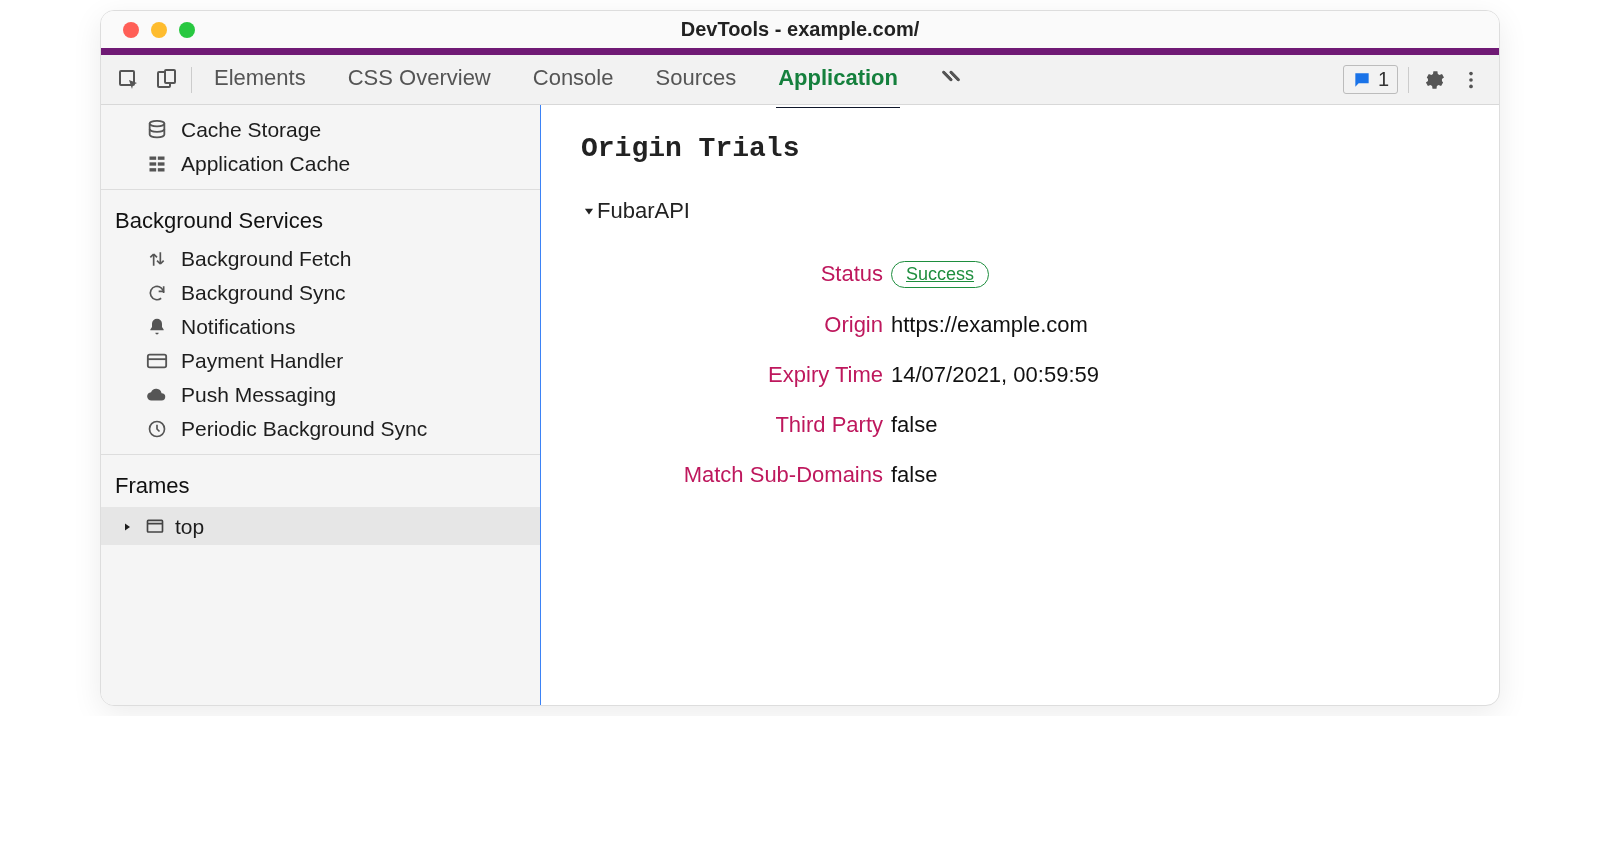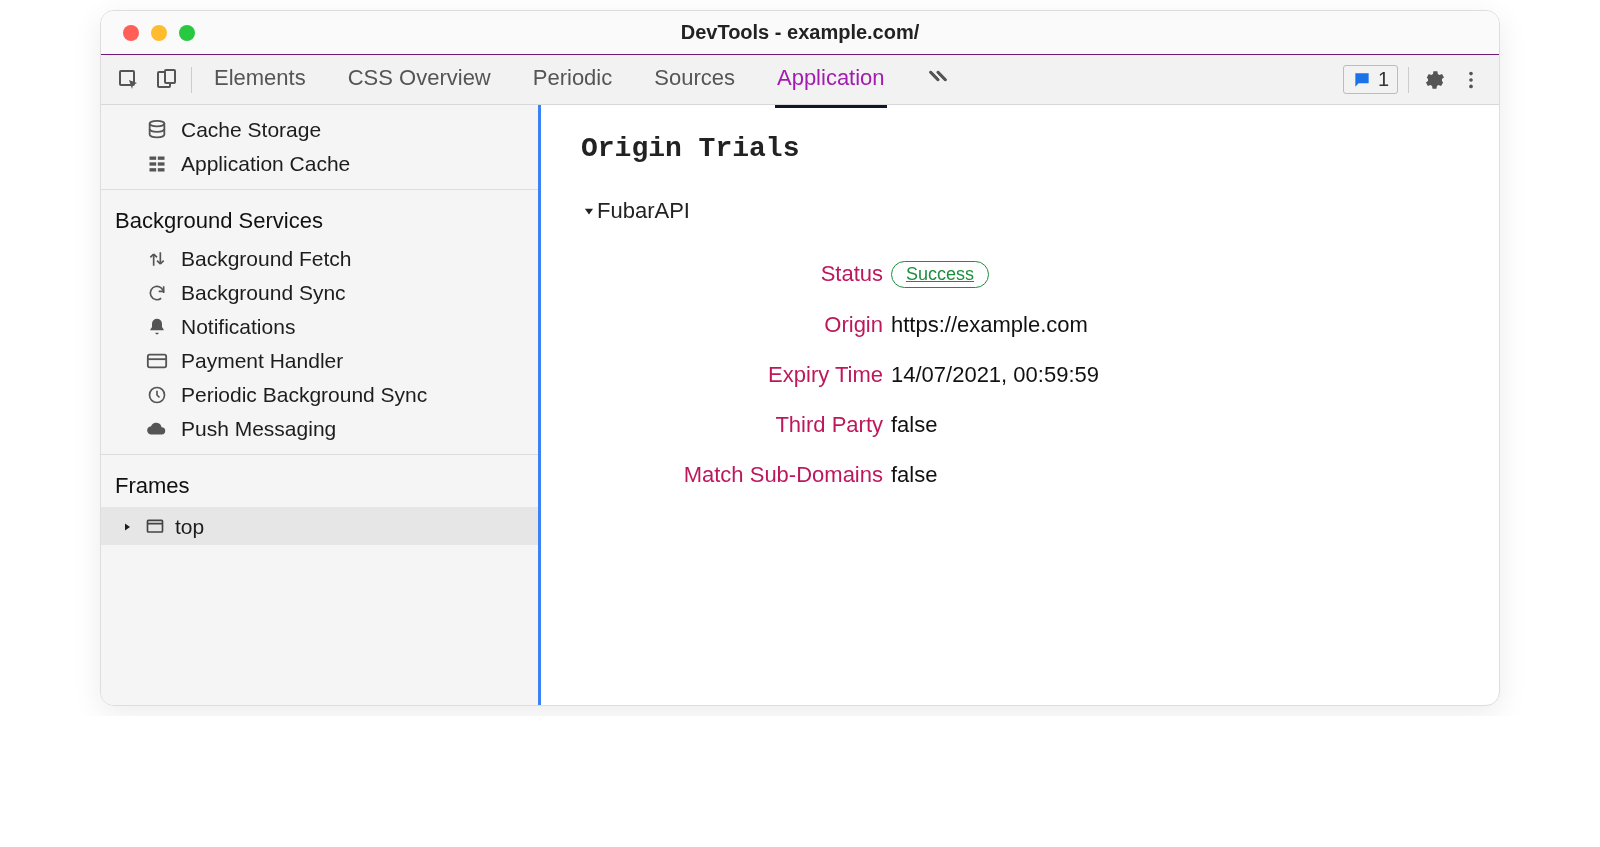--- a/index.html
+++ b/index.html
@@ -15,21 +15,21 @@
     width: 1400px;
     background: #fff;
     border: 1px solid #ddd;
     border-radius: 14px;
     overflow: hidden;
     box-shadow: 0 8px 30px rgba(0,0,0,0.08);
   }
   .titlebar {
     height: 44px;
     background: #fafafa;
-    border-bottom: 1px solid #701a75;
+    border-bottom: 7px solid #701a75;
     display: flex;
     align-items: center;
     position: relative;
   }
   .traffic {
     display: flex;
     gap: 12px;
     padding-left: 22px;
   }
   .dot { width: 16px; height: 16px; border-radius: 50%; }
@@ -63,36 +63,36 @@
     color: #555;
   }
   .tabs {
     display: flex;
     gap: 38px;
     font-size: 22px;
     color: #555;
     margin-left: 10px;
   }
   .tab { padding: 10px 2px 12px 2px; cursor: default; }
-  .tab.active { color: #a21caf; border-bottom: 3px solid #0f172a; margin-bottom: -3px; }
+  .tab.active { color: #15803d; border-bottom: 1px solid #0f172a; margin-bottom: -3px; font-weight: bold; }
   .toolbar-spacer { flex: 1; }
   .issuebadge {
     display: flex; align-items: center; gap: 6px;
     border: 1px solid #bcbcbc; border-radius: 3px;
     padding: 2px 8px; font-size: 20px; color: #333;
   }
   .issuebadge svg { color: #1a73e8; }
   .body {
     display: flex;
     height: 600px;
   }
   .sidebar {
     width: 440px;
     background: #f5f5f5;
-    border-right: 3px solid #3b82f6;
+    border-right: 1px solid #3b82f6;
     font-size: 21px;
     color: #1d1d1d;
     overflow: hidden;
     display: flex;
     flex-direction: column;
   }
   .side-group { padding: 8px 0; border-bottom: 1px solid #ddd; }
   .side-group:last-child { border-bottom: none; }
   .side-heading { padding: 10px 14px 8px 14px; color: #111; font-size: 22px;}
   .side-item {
@@ -179,21 +179,21 @@
       <svg width="24" height="24" viewBox="0 0 24 24" fill="none" stroke="currentColor" stroke-width="2">
           <rect x="3" y="4" width="12" height="15" rx="1"></rect>
           <rect x="10" y="2" width="10" height="13" rx="1" fill="#f2f2f2"></rect>
         </svg>
     </div>
     <div class="divider"></div>
 
     <div class="tabs">
       <div class="tab">Elements</div>
       <div class="tab">CSS Overview</div>
-      <div class="tab">Periodic</div>
+      <div class="tab">Console</div>
       <div class="tab">Sources</div>
       <div class="tab active">Application</div>
       <div class="tab">
         <svg width="22" height="22" viewBox="0 0 24 24" fill="none" stroke="currentColor" stroke-width="3">
             <path d="M6 8 L14 16 M14 8 L22 16" stroke-linecap="round" transform="translate(-2,0)"></path>
             <path d="M4 8 L12 16" stroke-linecap="round"></path>
             <path d="M12 8 L20 16" stroke-linecap="round"></path>
           </svg>
       </div>
     </div>
@@ -284,34 +284,34 @@
           <span class="ic">
             <svg width="22" height="22" viewBox="0 0 24 24" fill="none" stroke="currentColor" stroke-width="2">
                 <rect x="2" y="5" width="20" height="14" rx="2"></rect>
                 <path d="M2 10h20"></path>
               </svg>
           </span>
           <span>Payment Handler</span>
         </div>
         <div class="side-item">
           <span class="ic">
+            <svg width="22" height="22" viewBox="0 0 24 24" fill="currentColor">
+                <path d="M6 18h11a4 4 0 000-8 6 6 0 00-11.5-1A4.5 4.5 0 006 18z"></path>
+              </svg>
+          </span>
+          <span>Push Messaging</span>
+        </div>
+        <div class="side-item">
+          <span class="ic">
             <svg width="20" height="20" viewBox="0 0 24 24" fill="none" stroke="currentColor" stroke-width="2">
                 <circle cx="12" cy="12" r="9"></circle>
                 <path d="M12 7v5l3 3"></path>
               </svg>
           </span>
           <span>Periodic Background Sync</span>
-        </div>
-        <div class="side-item">
-          <span class="ic">
-            <svg width="22" height="22" viewBox="0 0 24 24" fill="currentColor">
-                <path d="M6 18h11a4 4 0 000-8 6 6 0 00-11.5-1A4.5 4.5 0 006 18z"></path>
-              </svg>
-          </span>
-          <span>Push Messaging</span>
         </div>
       </div>
 
       <div class="side-group" style="flex:1;padding-bottom:0">
         <div class="side-heading">Frames</div>
         <div class="frames-row">
           <span class="disclosure">
             <svg width="12" height="12" viewBox="0 0 24 24" fill="currentColor">
                 <path d="M8 5l10 7-10 7z"></path>
               </svg>

